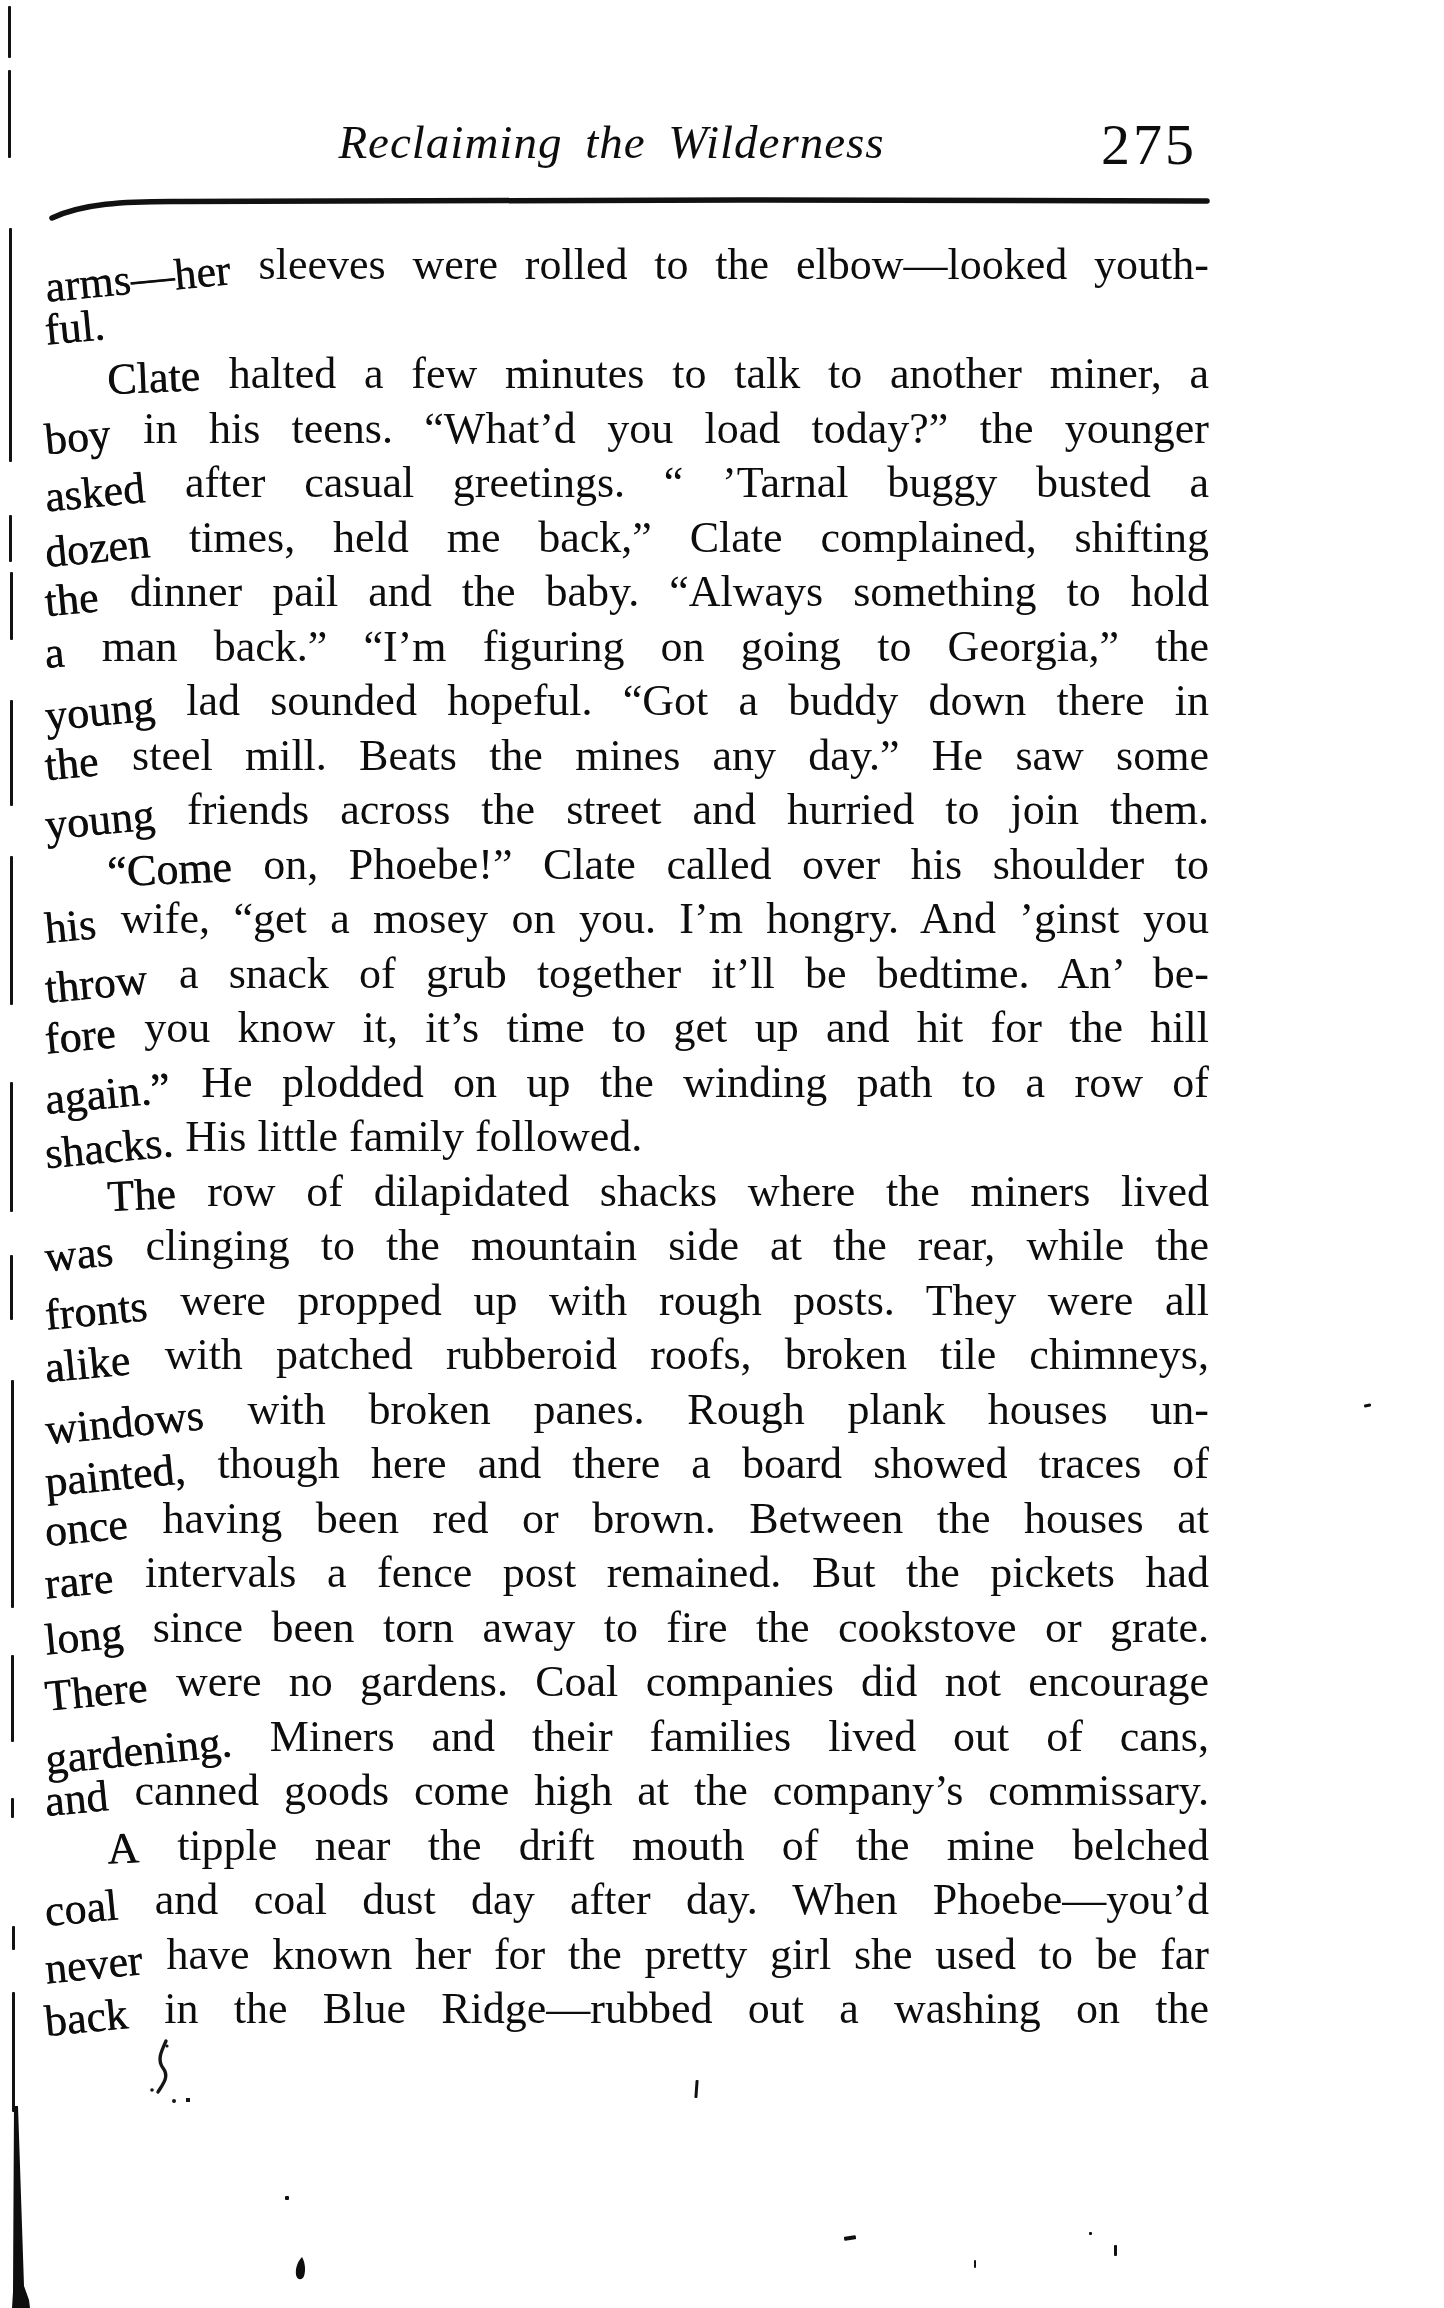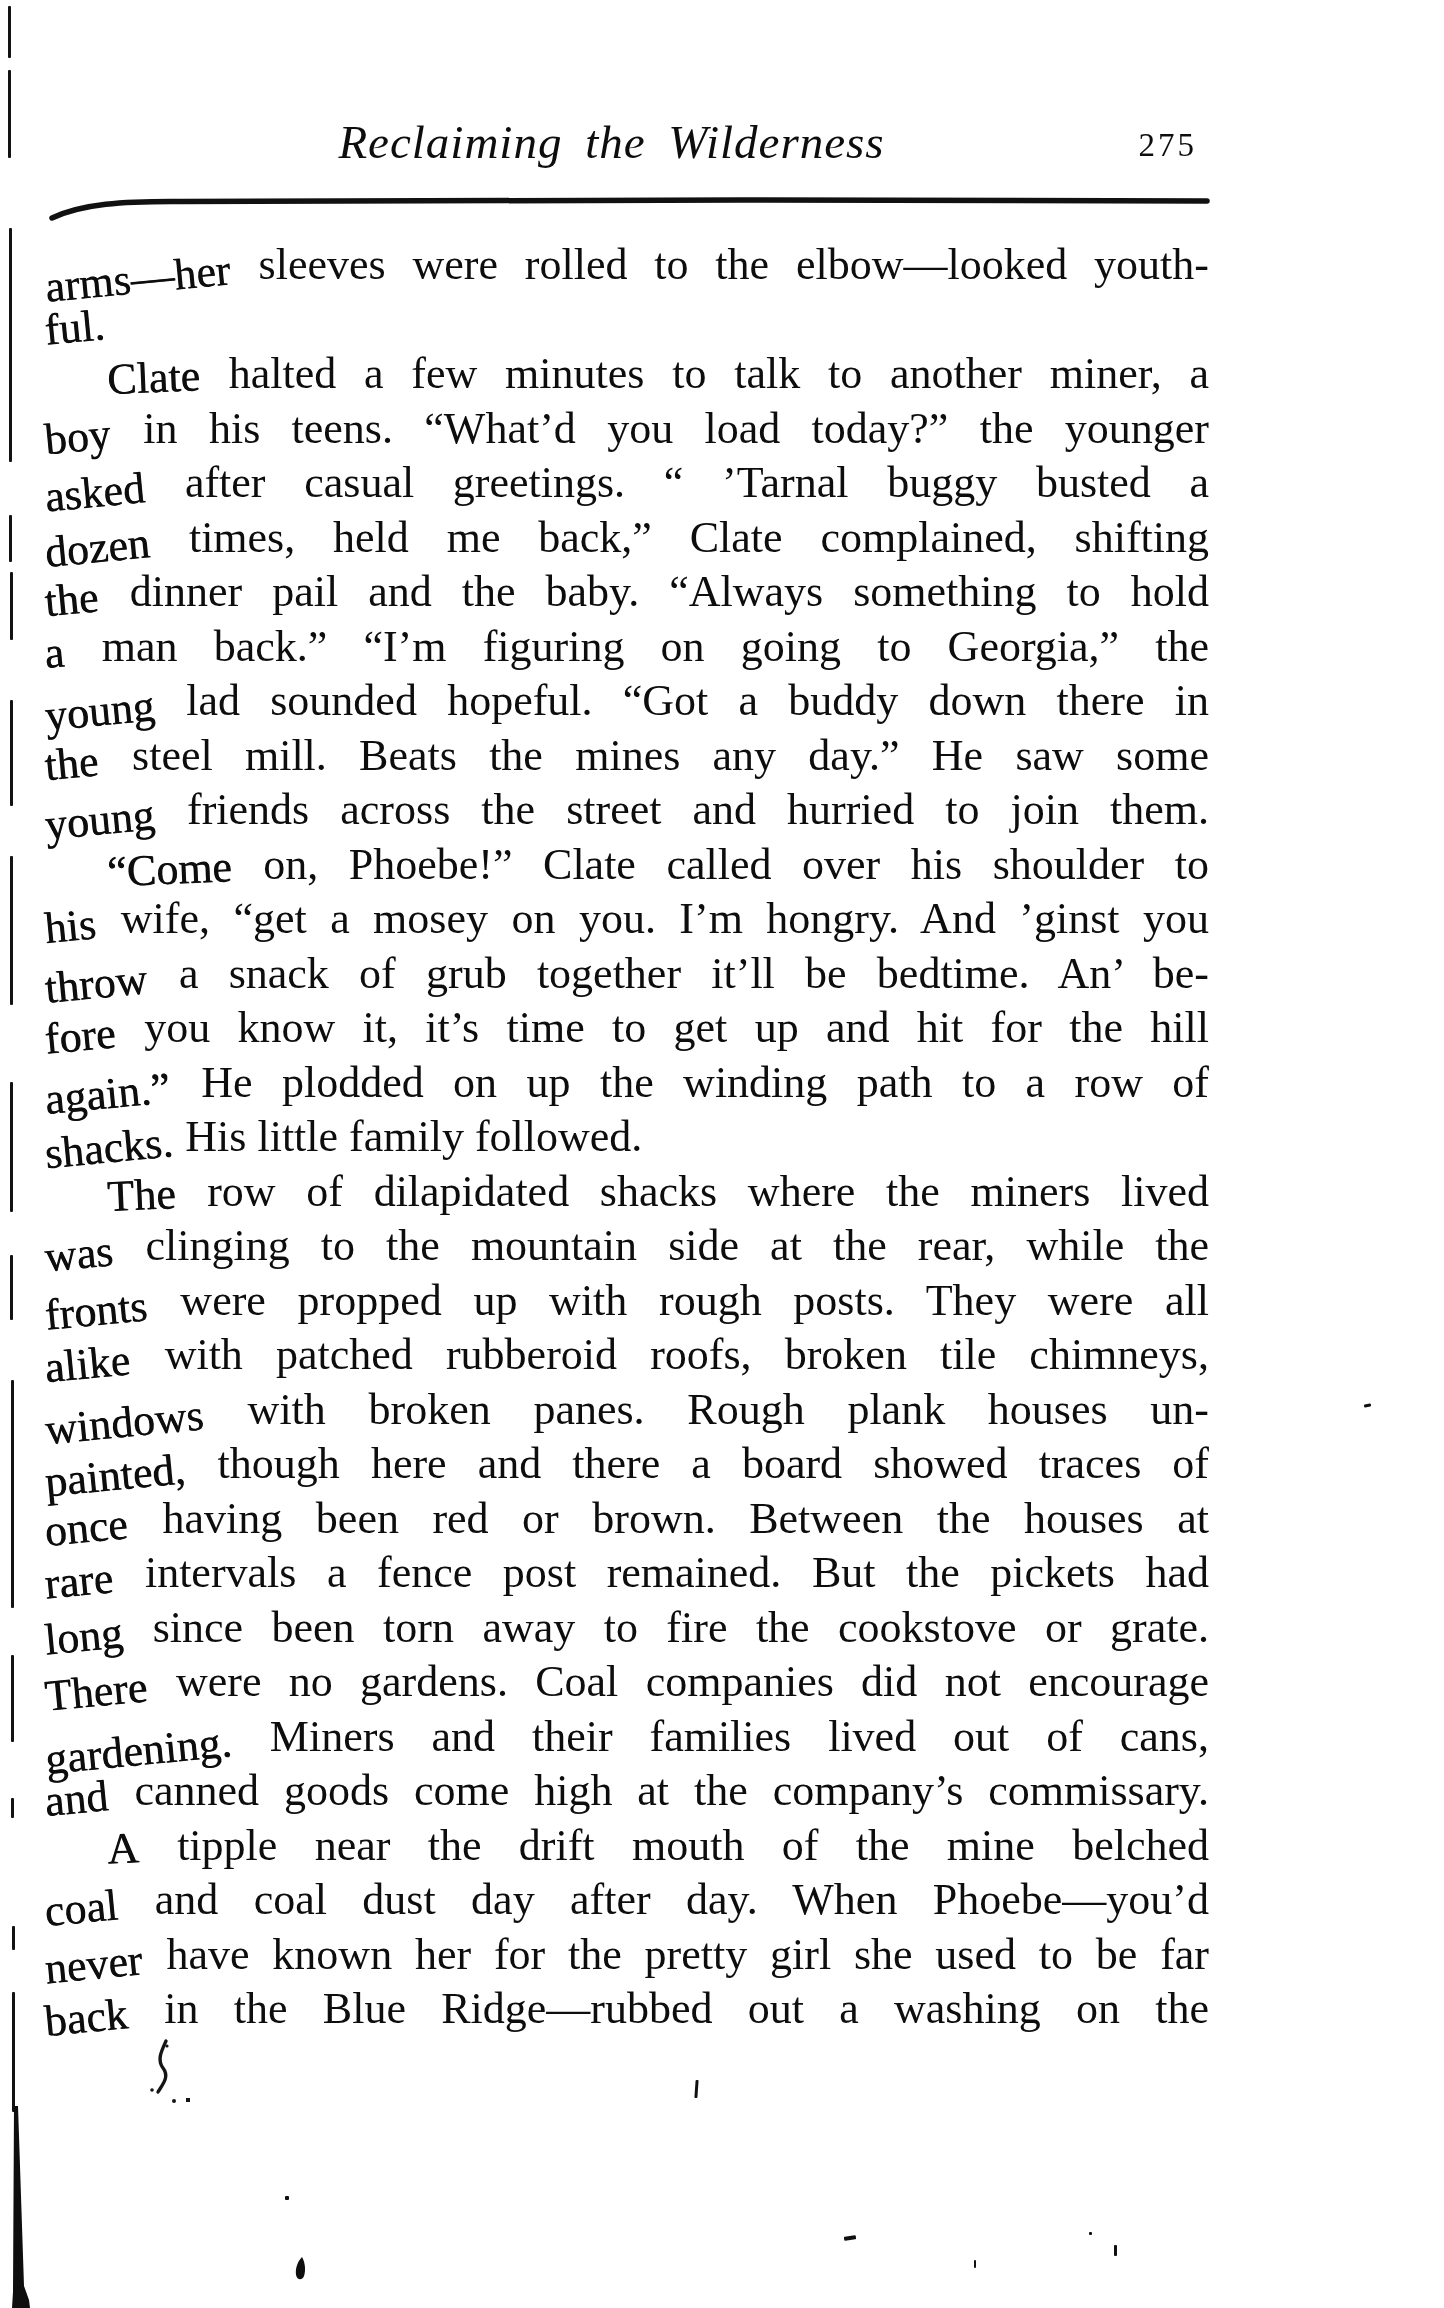--- a/index.html
+++ b/index.html
@@ -11,21 +11,21 @@
   .page{position:absolute;inset:0;padding-left:23px;}
   
   .runhead{position:absolute;left:46px;top:110px;width:1163px;height:70px;}
   .runhead .title{
     display:block;text-align:center;font-style:italic;
     font-size:47px;line-height:64px;letter-spacing:1px;word-spacing:10px;
     transform:translateX(-16px);
   }
   .runhead .folio{
     position:absolute;right:12px;top:3px;
-    font-size:33px;line-height:64px;letter-spacing:3px;
+    font-size:58px;line-height:64px;letter-spacing:3px;
   }
   .rule{position:absolute;left:42px;top:192px;width:1170px;height:30px;}
   
   .textcol{
     position:absolute;left:46px;top:238px;width:1163px;
     font-size:44px;line-height:54.5px;
   }
   .line{height:54.5px;white-space:nowrap;}
   .line.jl{text-align:justify;text-align-last:justify;white-space:normal;height:54.5px;overflow:visible;}
   .line.pl{text-align:left;}

